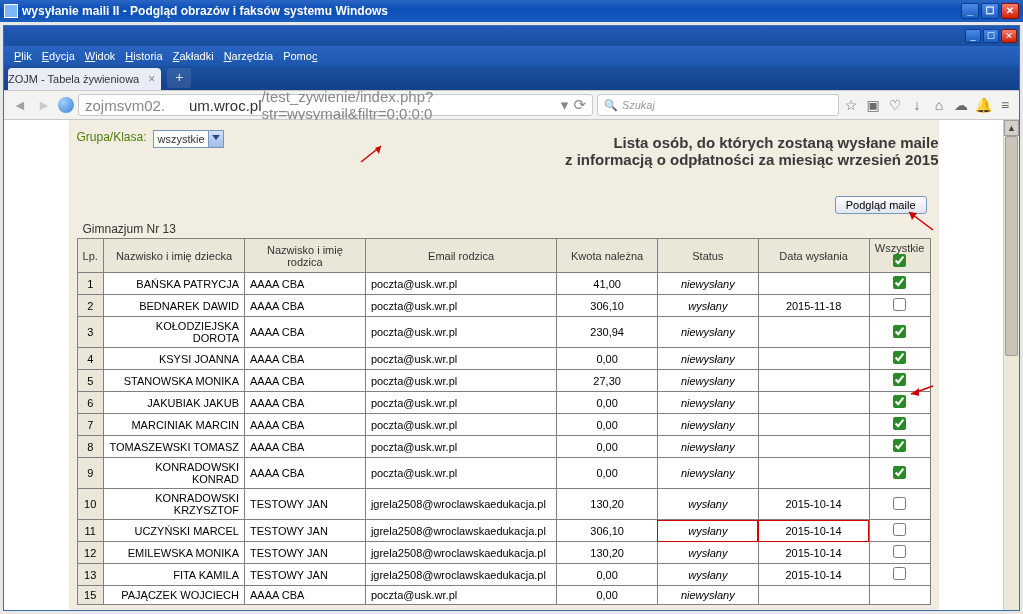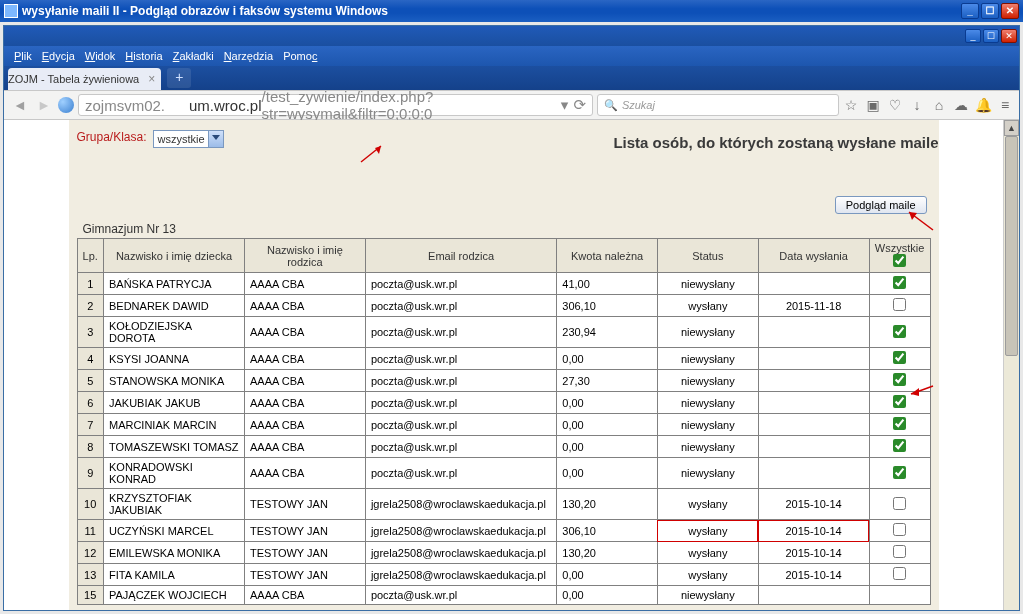--- a/index.html
+++ b/index.html
@@ -233,21 +233,21 @@
     background: #c8c4b8;
     border: 1px solid #9c9c9c;
     border-radius: 2px;
   }
   .top-controls {
     display: flex;
     align-items: flex-start;
     gap: 6px;
     margin-bottom: 8px;
   }
-  .label { font-size: 12px; color: #b91c1c; }
+  .label { font-size: 12px; color: #4d7c0f; }
   .combo {
     border: 1px solid #7a98bf;
     background: #fff;
     height: 18px;
     font-size: 11px;
     padding: 0 18px 0 4px;
     position: relative;
     display: flex; align-items: center;
     color: #333;
     min-width: 70px;
@@ -306,25 +306,25 @@
     padding: 3px 5px;
     vertical-align: middle;
   }
   table.data th {
     background: #eae6d8;
     font-weight: normal;
     text-align: center;
     color: #333;
   }
   table.data td.lp { text-align: center; background: #eae6d8; width: 26px; }
-  table.data td.child { width: 140px; }
+  table.data td.child { width: 140px; text-align: right; }
   table.data td.parent { width: 120px; }
   table.data td.email { width: 190px; }
-  table.data td.amount { text-align: left; width: 100px; }
-  table.data td.status { text-align: center; width: 100px; }
+  table.data td.amount { text-align: center; width: 100px; }
+  table.data td.status { text-align: center; width: 100px; font-style: italic; }
   table.data td.date { text-align: center; width: 110px; }
   table.data td.chk { text-align: center; width: 54px; }
   .hl td.status, .hl td.date {
     outline: 1.5px solid #d00000;
     outline-offset: -1px;
   }
   input[type=checkbox] {
     width: 13px; height: 13px;
     accent-color: #2a8a2a;
     margin: 0;
@@ -414,20 +414,21 @@
         <span>≡</span>
       </div>
     </div>
 
     <div class="content-scroll">
       <div class="content-inner">
         <div class="page">
 
           <div class="title-block">
             <div class="l1">Lista osób, do których zostaną wysłane maile</div>
+            <div class="l2">z informacją o odpłatności za miesiąc wrzesień 2015</div>
           </div>
 
           <div class="top-controls">
             <span class="label">Grupa/Klasa:</span>
             <div class="combo">
               <span>wszystkie</span>
               <span class="combo-arrow"></span>
             </div>
           </div>
 
@@ -553,21 +554,21 @@
                     <td class="child">KONRADOWSKI KONRAD</td>
                     <td class="parent">AAAA CBA</td>
                     <td class="email">poczta@usk.wr.pl</td>
                     <td class="amount">0,00</td>
                     <td class="status">niewysłany</td>
                     <td class="date"></td>
                     <td class="chk"><input type="checkbox" checked="" style=""></td>
                   </tr>
                   <tr>
                     <td class="lp">10</td>
-                    <td class="child">KRZYSZTOFIAK JAKUBIAK</td>
+                    <td class="child">KONRADOWSKI KRZYSZTOF</td>
                     <td class="parent">TESTOWY JAN</td>
                     <td class="email">jgrela2508@wroclawskaedukacja.pl</td>
                     <td class="amount">130,20</td>
                     <td class="status">wysłany</td>
                     <td class="date">2015-10-14</td>
                     <td class="chk"><input type="checkbox" style=""></td>
                   </tr>
                   <tr class="hl">
                     <td class="lp">11</td>
                     <td class="child">UCZYŃSKI MARCEL</td>

